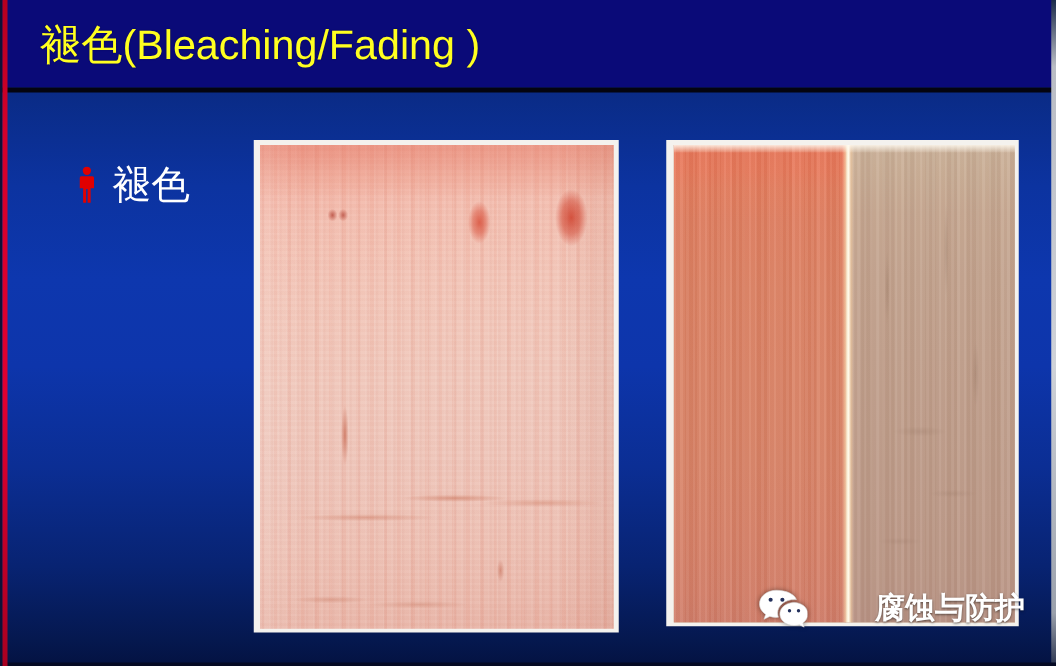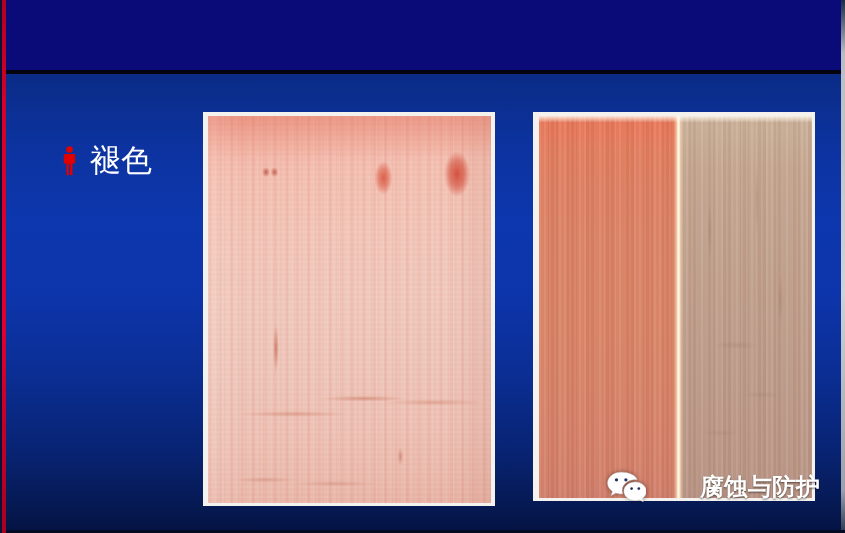--- a/index.html
+++ b/index.html
@@ -85,21 +85,21 @@
     white-space: nowrap;
     font-weight: 400;
     z-index: 22;
     text-shadow: 0 0 1px rgba(0,0,0,.4);
   }
 
   
   #bullet-row {
     position: absolute;
     left: 62px;
-    top: 144px;
+    top: 131px;
     display: flex;
     align-items: center;
     z-index: 15;
   }
   #bullet-icon {
     width: 15px;
     height: 30px;
     margin-right: 13px;
     flex: none;
     display: block;
@@ -334,20 +334,21 @@
   <div class="photo-frame" id="photo-right">
     <div class="photo-inner" id="photo-right-inner">
       <div class="panel-half" id="panel-orange"></div>
       <div class="panel-half" id="panel-tan"></div>
       <div id="panel-divider"></div>
     </div>
   </div>
 
   <div id="header"></div>
   <div id="header-underline"></div>
+  <div id="title">褪色(Bleaching/Fading )</div>
 
   <div id="bullet-row">
     <svg id="bullet-icon" viewBox="0 0 15 30" aria-hidden="true">
       <circle cx="7.5" cy="3.6" r="3.3" fill="#e00000"></circle>
       <path d="M3.0 8.0 h9.0 a1.2 1.2 0 0 1 1.2 1.2 v8.4 h-2.7 v11.6 h-2.4 v-11.0 h-1.2 v11.0 h-2.4 v-11.6 h-2.7 v-8.4 a1.2 1.2 0 0 1 1.2 -1.2 z" fill="#e00000"></path>
     </svg>
     <div id="bullet-label">褪色</div>
   </div>
 
   <div id="watermark">

